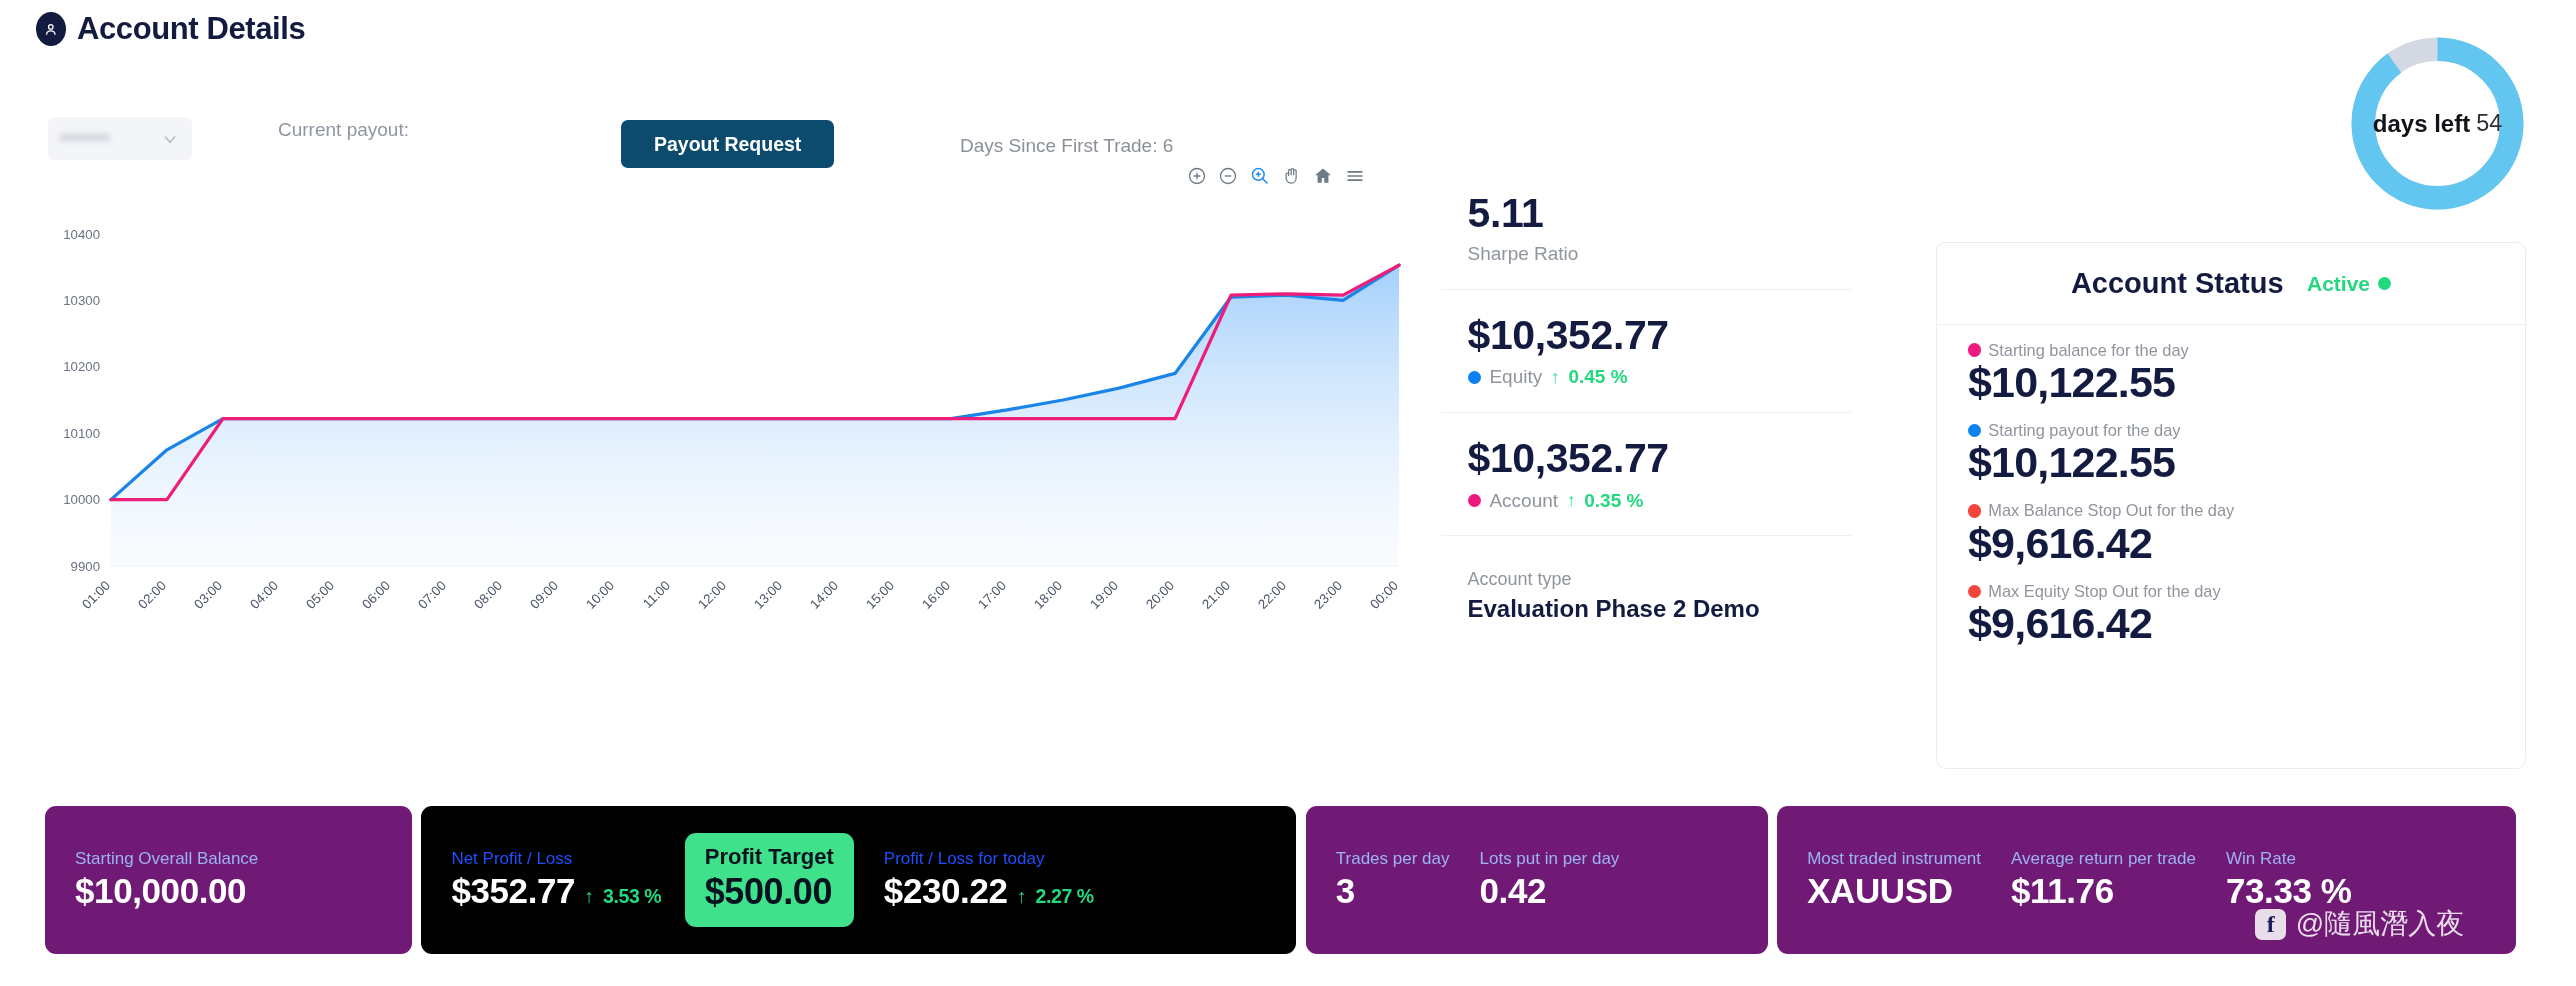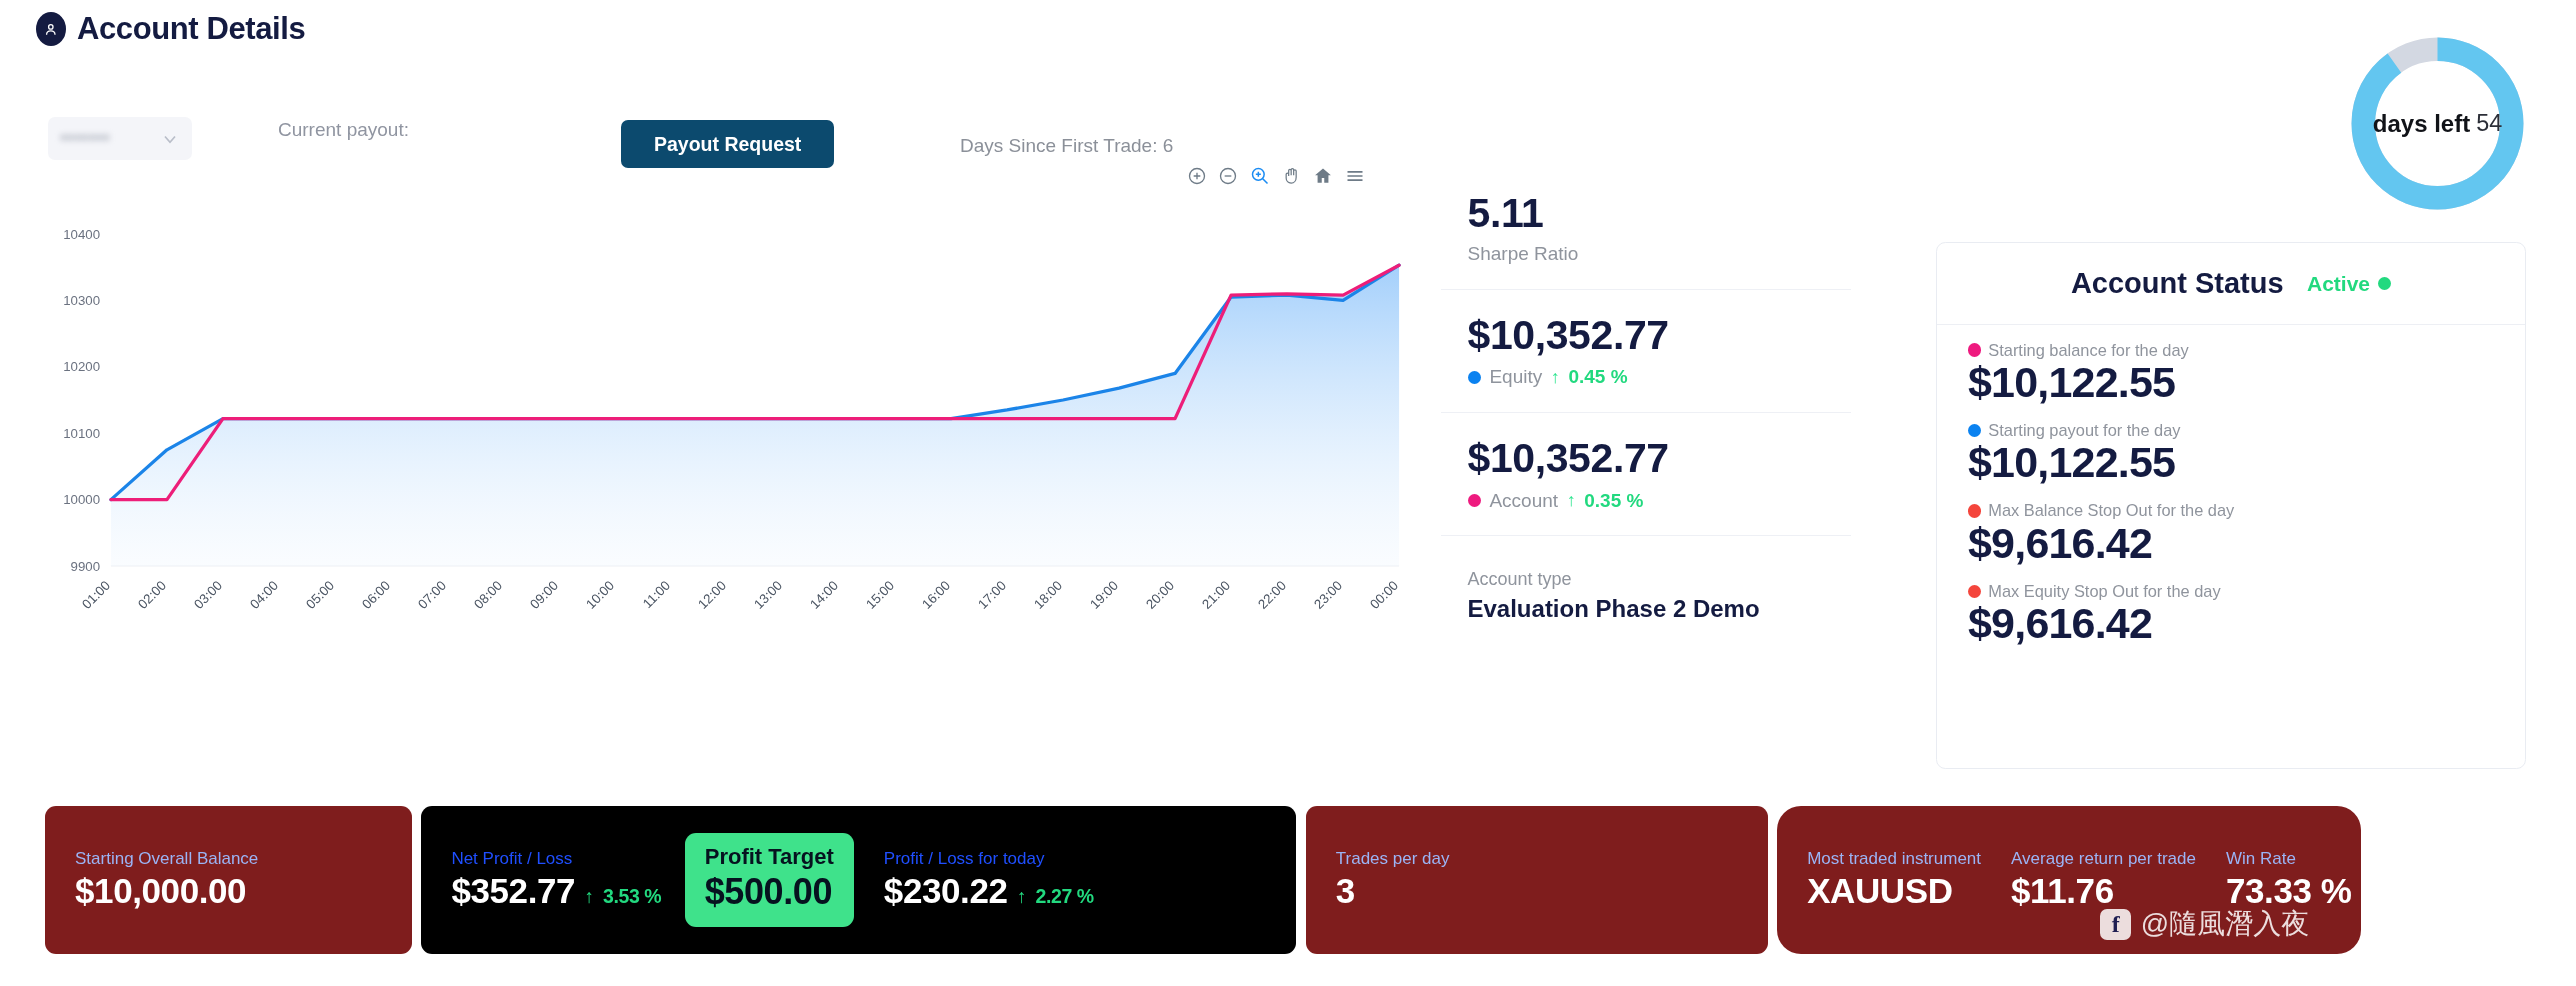--- a/index.html
+++ b/index.html
@@ -106,38 +106,38 @@
   .status-head .sh-title { font-size: 29px; font-weight: 700; color: #141b41; }
   .status-head .sh-state { font-size: 21px; font-weight: 700; color: #22d97f; display: flex; align-items: center; gap: 7.8px; }
   .status-body { padding: 15.6px 31px 0 31px; }
   .status-row { margin-bottom: 14px; }
   .status-row .sr-label { display: flex; align-items: center; gap: 7px; font-size: 16.4px; color: #8f949d; }
   .status-row .sr-value { font-size: 43px; font-weight: 700; color: #141b41; letter-spacing: -0.8px; margin-top: -1.6px; }
 
   
   .bottom { position: absolute; left: 0; top: 806px; width: 2576px; height: 148px; display: flex; gap: 9.4px; padding: 0 45px; }
   .bcard { border-radius: 11px; position: relative; display: flex; align-items: center; }
-  .bcard.navy { background: #7f1d1d; }
+  .bcard.navy { background: #701a75; }
   .bcard.black { background: #000000; }
   .bfield { padding: 0 0 0 30px; }
   .bfield .bl { font-size: 17px; color: #9bb4f5; }
   .bfield .bv { font-size: 35px; font-weight: 700; color: #ffffff; letter-spacing: -0.4px; margin-top: 1.6px; display: flex; align-items: baseline; gap: 9.4px; }
   .bfield .bl.accent { color: #1f4fff; font-weight: 400; }
   .bfield .bv .bpct { font-size: 19.5px; font-weight: 700; color: #22d97f; }
   .bfield .bv .barrow { font-size: 19px; color: #22d97f; font-weight: 400; }
   .target-chip {
     background: #3fe28b; border-radius: 11px; padding: 11px 20px 14px 20px; margin-left: 23.4px;
   }
   .target-chip .tl { font-size: 22px; font-weight: 700; color: #06121f; }
   .target-chip .tv { font-size: 36px; font-weight: 700; color: #06121f; letter-spacing: -0.4px; margin-top: 1.6px; }
 
   .card-1 { width: 367px; }
   .card-2 { width: 875px; }
   .card-3 { width: 462px; }
-  .card-4 { width: 584px; border-radius: 24px; }
+  .card-4 { width: 739px; }
   .row-fields { display: flex; align-items: center; width: 100%; }
 
   
   .watermark {
     position: absolute; right: 52px; bottom: 11px;
     display: flex; align-items: center; gap: 9.4px;
     color: #ffffff; font-size: 28px; opacity: 0.85; pointer-events: none;
   }
   .watermark .fb {
     width: 31px; height: 31px; border-radius: 7px; background: #ffffff; color: #101f5c;
@@ -362,20 +362,26 @@
     </div>
 
     <div class="bcard navy card-3">
       <div class="row-fields">
         <div class="bfield">
           <div class="bl">Trades per day</div>
           <div class="bv">
               <span>3</span>
             </div>
         </div>
+        <div class="bfield">
+          <div class="bl">Lots put in per day</div>
+          <div class="bv">
+              <span>0.42</span>
+            </div>
+        </div>
       </div>
     </div>
 
     <div class="bcard navy card-4">
       <div class="row-fields">
         <div class="bfield">
           <div class="bl">Most traded instrument</div>
           <div class="bv">
               <span>XAUUSD</span>
             </div>

